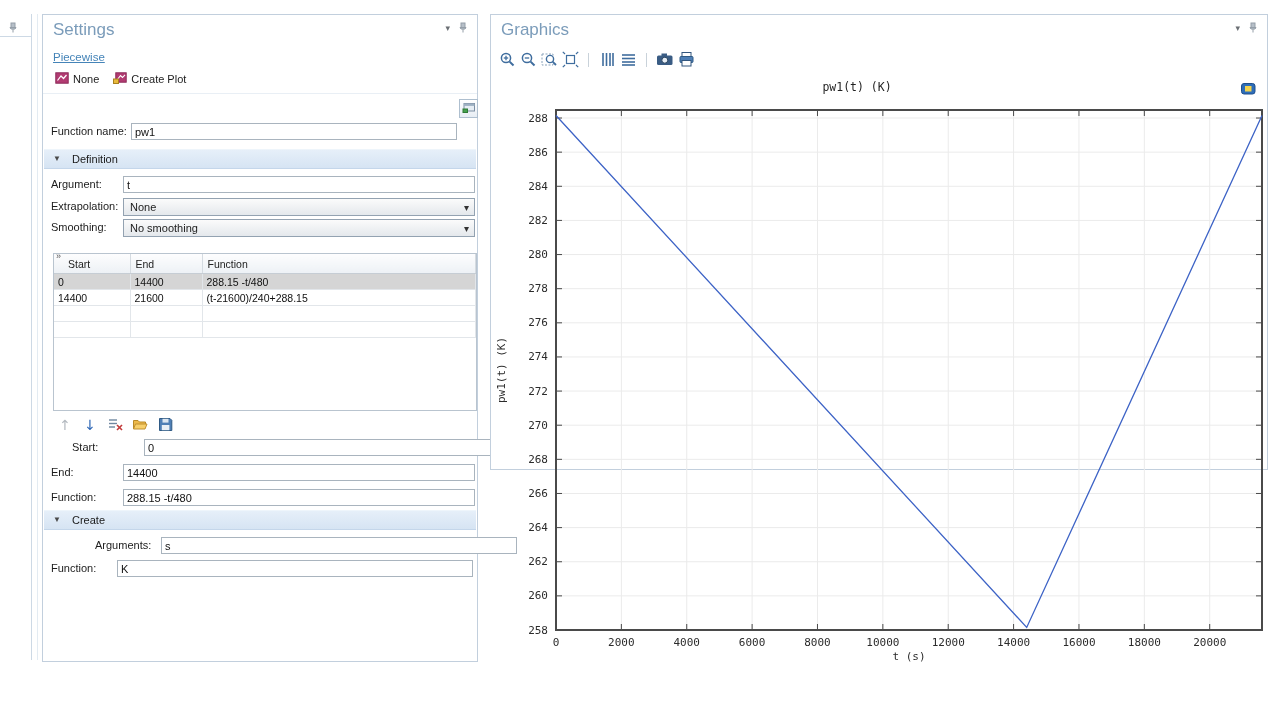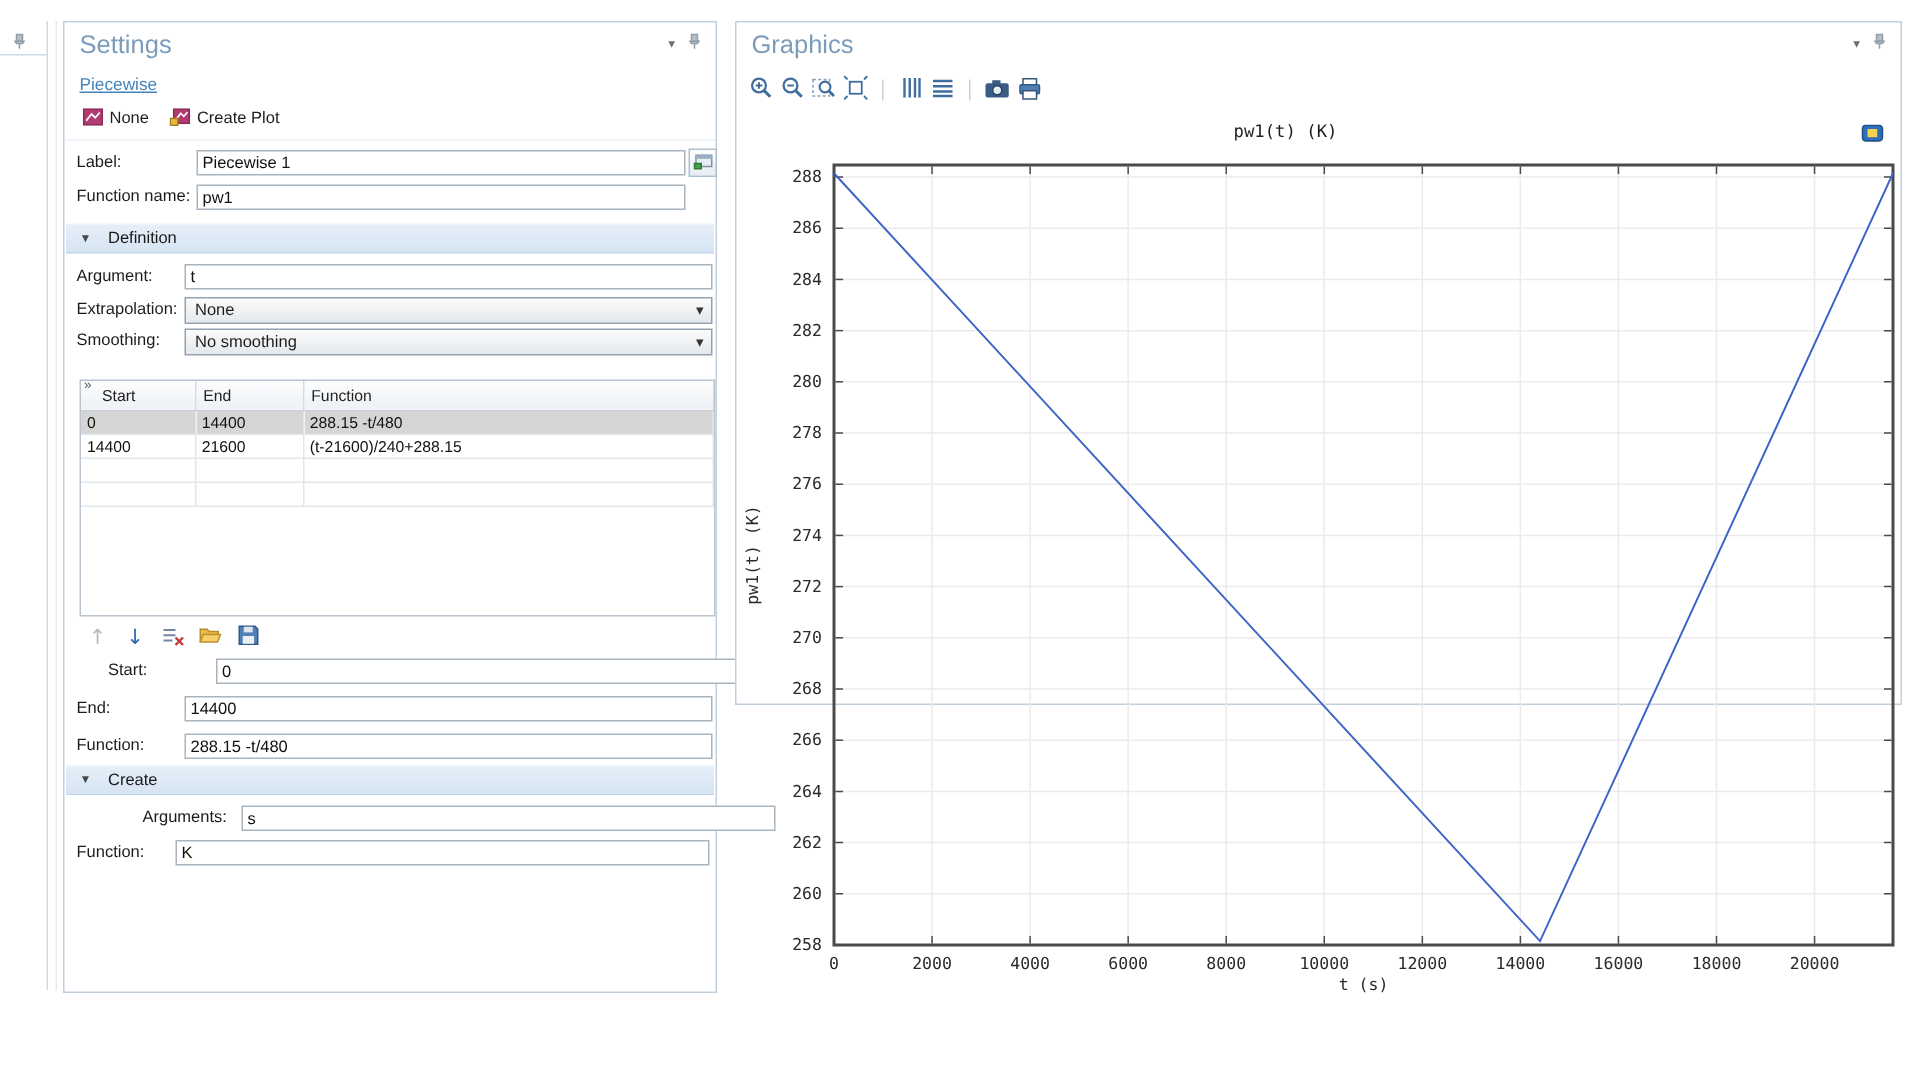--- a/index.html
+++ b/index.html
@@ -129,24 +129,20 @@
             <rect x="2.8" y="0.8" width="10.4" height="9.4" fill="#b23b72" stroke="#8c2a58"></rect>
         <polyline points="4.5,7.5 7.5,3.5 9.5,5.5 12,2.8" stroke="#ffffff" stroke-width="1.1" fill="none"></polyline>
         <rect x="0.5" y="7" width="5" height="4.5" fill="#e9b93c" stroke="#a9821f"></rect>
           </svg>
       </span>
       <span>Create Plot</span>
     </span>
   </div>
   <div class="s-toolbar-sep"></div>
 
-  <div class="frow" style="top:85px;">
-    <span class="flabel">Label:</span>
-    <input class="finput" style="left: 88px; width: 326px;" value="Piecewise 1">
-  </div>
   <div class="label-edit-btn">
     <span>
       <svg width="14" height="13">
           <rect x="2" y="2.5" width="10.5" height="7.5" fill="#e6edf4" stroke="#7d8fa3"></rect>
       <rect x="2" y="2.5" width="10.5" height="2.4" fill="#9db0c2"></rect>
       <rect x="1" y="8" width="4.5" height="3.5" fill="#45a04d" stroke="#2e7a36"></rect>
         </svg>
     </span>
   </div>
 

